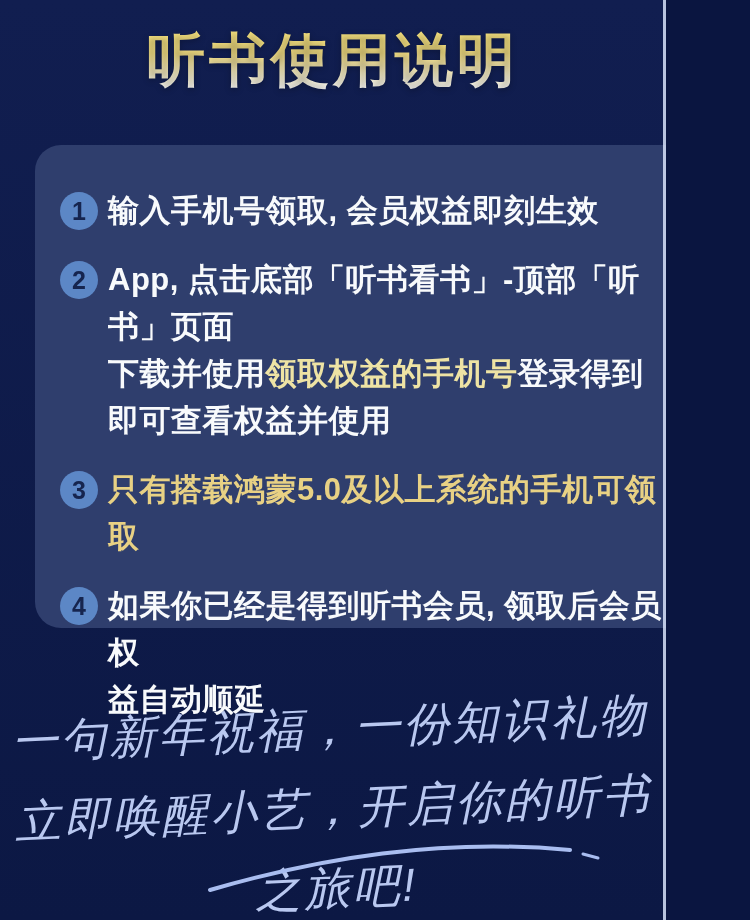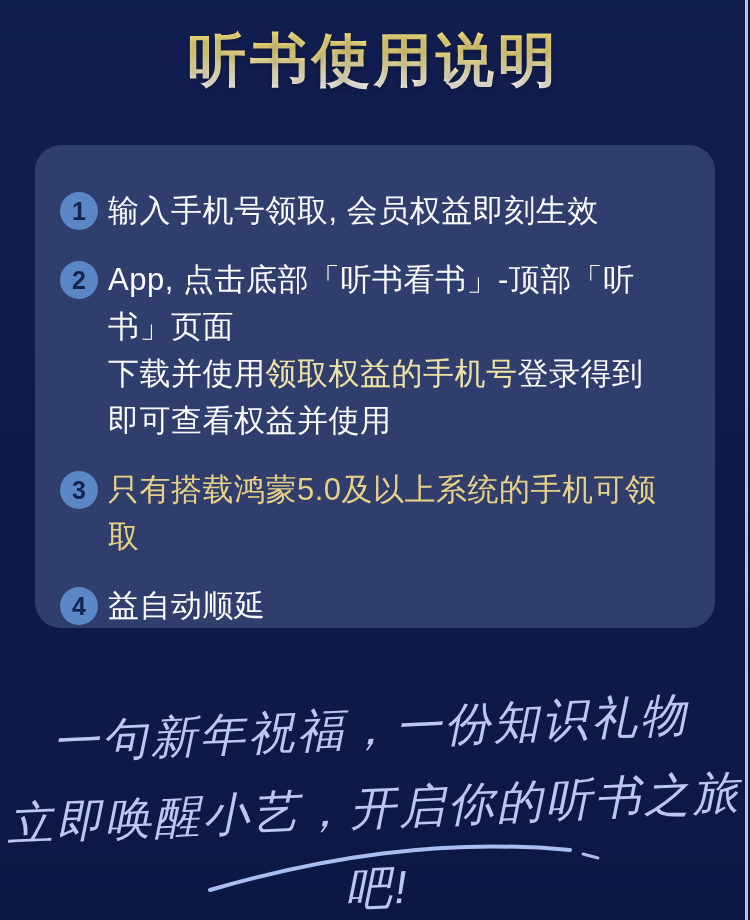--- a/index.html
+++ b/index.html
@@ -1,19 +1,19 @@
 <!DOCTYPE html>
 <html style="--page-bg-top: #111e50; --page-bg-bottom: #0c1844; --card-bg: #2f3e6d; --badge-bg: #5c87c6; --badge-text: #16254f; --body-text: #f8fafc; --pale-yellow: #eee3a4; --gold: #e8d184; --title-gradient-top: #f8e47c; --title-gradient-bottom: #ffffff; --script-text: #b9c8f0; --swoosh: #a9bdf0;"><head>
 <meta charset="utf-8">
 <style>
   * { margin: 0; padding: 0; box-sizing: border-box; }
   html, body { background: #0a1540; }
   .screen {
     position: relative;
-    width: 748px;
+    width: 666px;
     height: 920px;
     overflow: hidden;
     background: linear-gradient(180deg, var(--page-bg-top, #111e50) 0%, var(--page-bg-bottom, #0c1844) 100%);
     font-family: "Liberation Sans", "DejaVu Sans", sans-serif;
   }
   .edge-strip {
     position: absolute; right: 0; top: 0; width: 3px; height: 100%;
     background: rgba(214, 225, 248, 0.85);
   }
   .page-title {
@@ -52,21 +52,21 @@
     color: var(--badge-text, #16254f);
     font-size: 25px;
     font-weight: 700;
     display: flex;
     align-items: center;
     justify-content: center;
   }
   .item-body {
     color: var(--body-text, #f8fafc);
     font-size: 31px;
-    font-weight: 400;
+    font-weight: 700;
     line-height: 47px;
     letter-spacing: 0.5px;
   }
   .item-body .pale_yellow { color: var(--pale-yellow, #eee3a4); }
   .item-body .gold { color: var(--gold, #e8d184); }
   .footer-script {
     position: absolute;
     left: 0; top: 688px;
     width: 100%;
     text-align: center;
@@ -105,20 +105,21 @@
         </div>
         <div class="item">
           <div class="badge">3</div>
           <div class="item-body">
             <div><span class="gold">只有搭载鸿蒙5.0及以上系统的手机可领取</span></div>
           </div>
         </div>
         <div class="item">
           <div class="badge">4</div>
           <div class="item-body">
+            <div><span>如果你已经是得到听书会员, 领取后会员权</span></div>
             <div><span>益自动顺延</span></div>
           </div>
         </div>
       </div>
   </div>
 
   <div class="footer-script">
     <div>一句新年祝福，一份知识礼物</div>
     <div>立即唤醒小艺，开启你的听书之旅吧!</div>
   </div>

